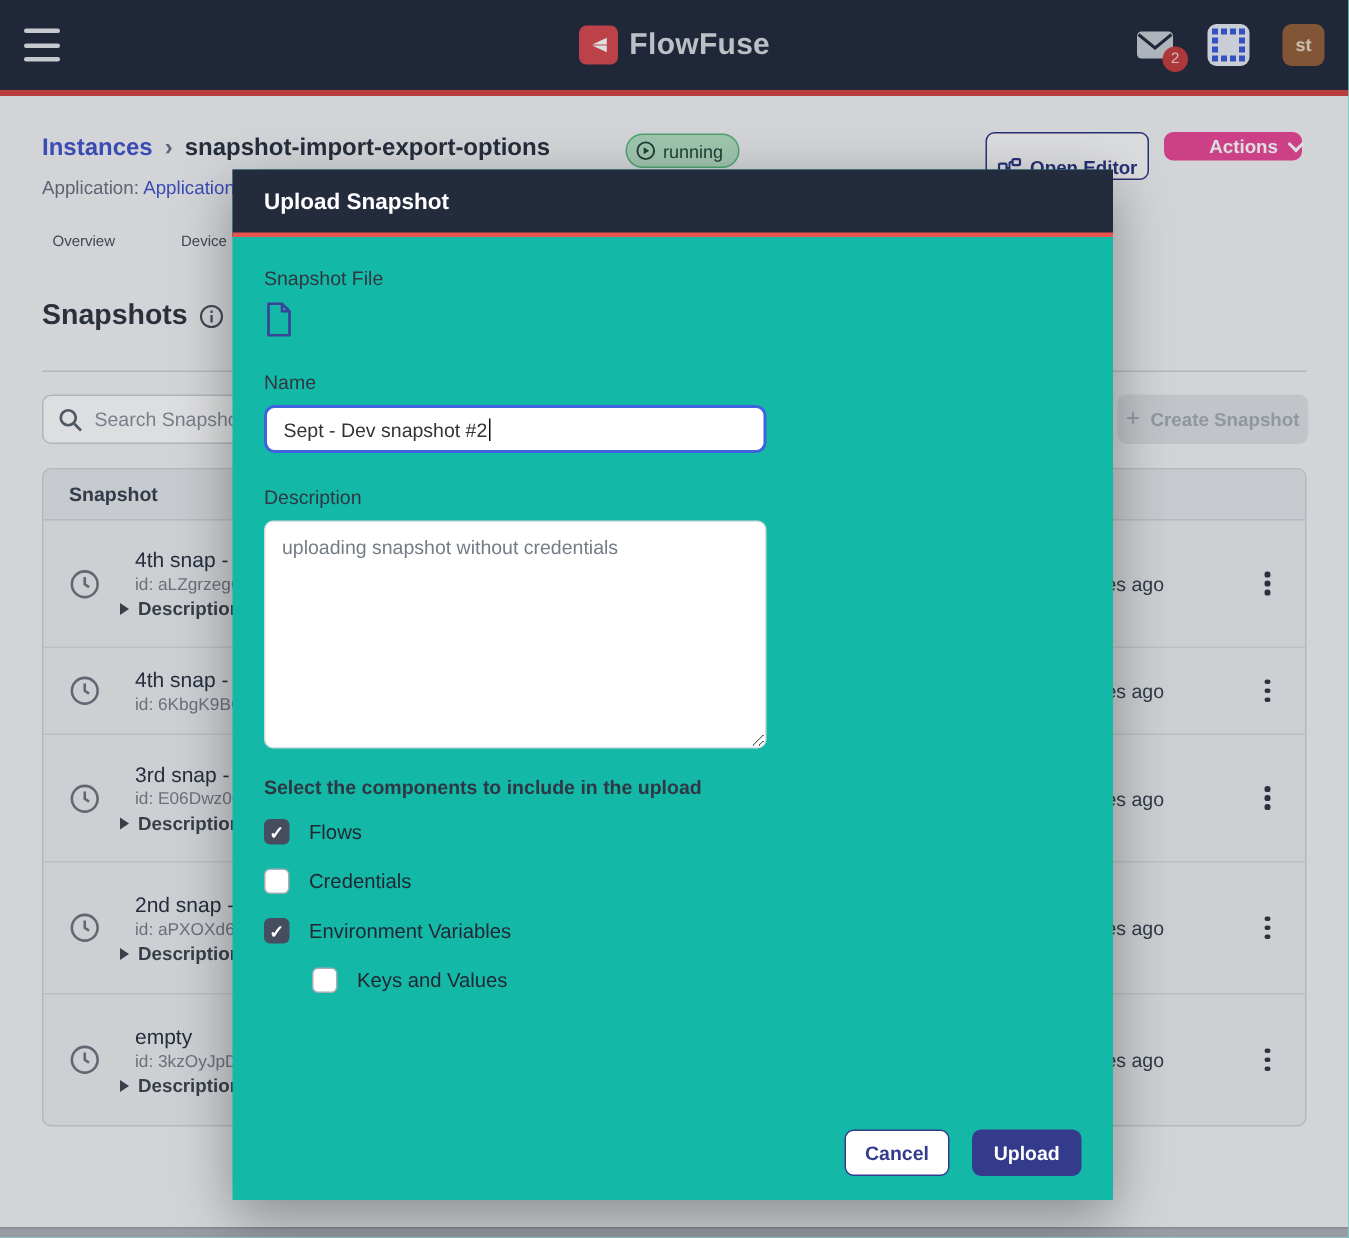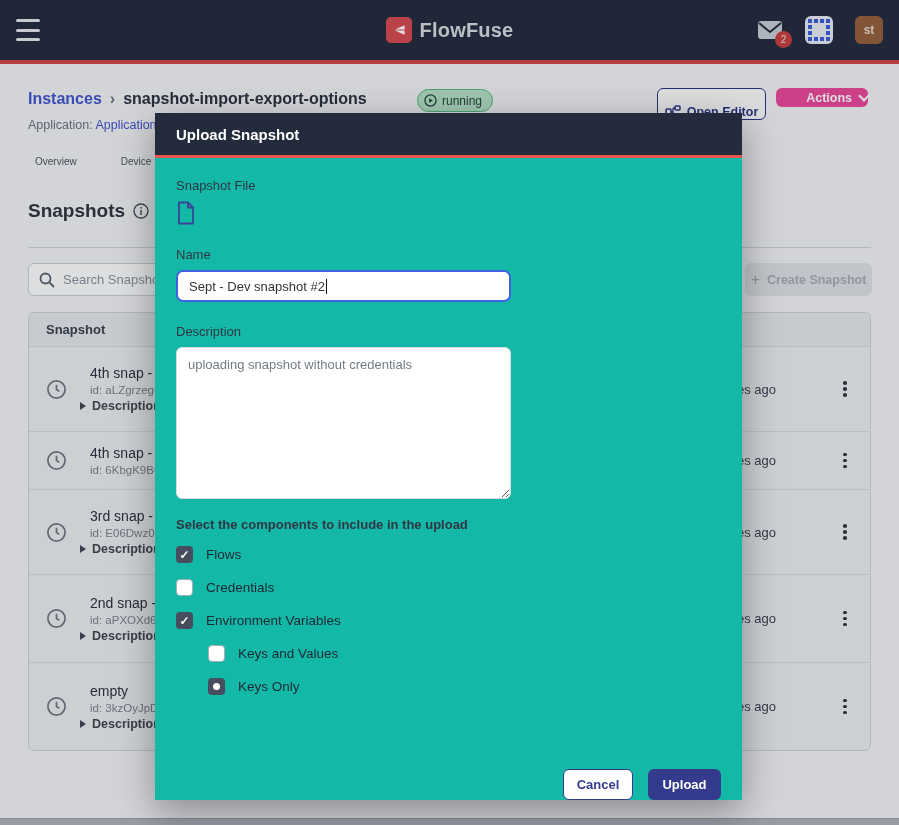--- a/index.html
+++ b/index.html
@@ -85,21 +85,21 @@
   .textarea { width:335px; height:152px; border:1px solid #D8DBDF; border-radius:6px; padding:9px 11px; font-size:13px; font-family:"Liberation Sans",sans-serif; color:#747C87; outline:none; resize:both; background:#fff; margin-bottom:18px; display:block; }
   .components-heading { font-size:13px; font-weight:600; color:#2F3744; margin-bottom:14px; }
   .opt-row { display:flex; align-items:center; gap:13px; margin-bottom:16px; }
   .opt-row.indent { margin-left:32px; }
   .cbox { width:17px; height:17px; border-radius:4px; flex:0 0 auto; cursor:pointer; }
   .cbox.unchecked { background:#FFFFFF; border:1.5px solid #A6ADB7; }
   .cbox.checked { background:var(--check); color:#fff; display:flex; align-items:center; justify-content:center; font-size:12px; font-weight:bold; }
   .cbox.radio-checked { background:var(--check); display:flex; align-items:center; justify-content:center; }
   .cbox.radio-checked i { width:7px; height:7px; background:#fff; border-radius:50%; }
   .opt-label { font-size:13.5px; color:#1F2733; font-weight:500; }
-  .modal-footer { flex:0 0 auto; height:64px; display:flex; align-items:flex-end; justify-content:flex-end; gap:15px; padding-right:21px; }
+  .modal-footer { flex:0 0 auto; height:64px; display:flex; align-items:center; justify-content:flex-end; gap:15px; padding-right:21px; }
   .btn-cancel { width:70px; height:31px; background:#fff; border:1px solid #343B8C; border-radius:6px; color:#343B8C; font-size:13px; font-weight:bold; font-family:"Liberation Sans",sans-serif; cursor:pointer; }
   .btn-upload { width:73px; height:31px; background:#343B8C; border:none; border-radius:6px; color:#fff; font-size:13px; font-weight:bold; font-family:"Liberation Sans",sans-serif; cursor:pointer; }
   .caret { display:inline-block; width:1px; height:15px; background:#111; vertical-align:middle; margin-left:1px; }
 </style>
 </head>
 <body>
 
 <div class="navbar">
   <div class="hamburger">
       <span></span>
@@ -359,25 +359,19 @@
       <span class="opt-label">Credentials</span>
     </div>
     <div class="opt-row">
       <span class="cbox checked">✓</span>
       <span class="opt-label">Environment Variables</span>
     </div>
     <div class="opt-row indent">
       <span class="cbox unchecked"></span>
       <span class="opt-label">Keys and Values</span>
     </div>
-    <div class="opt-row indent">
-      <span class="cbox radio-checked">
-          <i></i>
-        </span>
-      <span class="opt-label">Keys Only</span>
-    </div>
 
   </div>
   <div class="modal-footer">
     <button class="btn-cancel">Cancel</button>
     <button class="btn-upload">Upload</button>
   </div>
 </div>
 
 </body></html>

